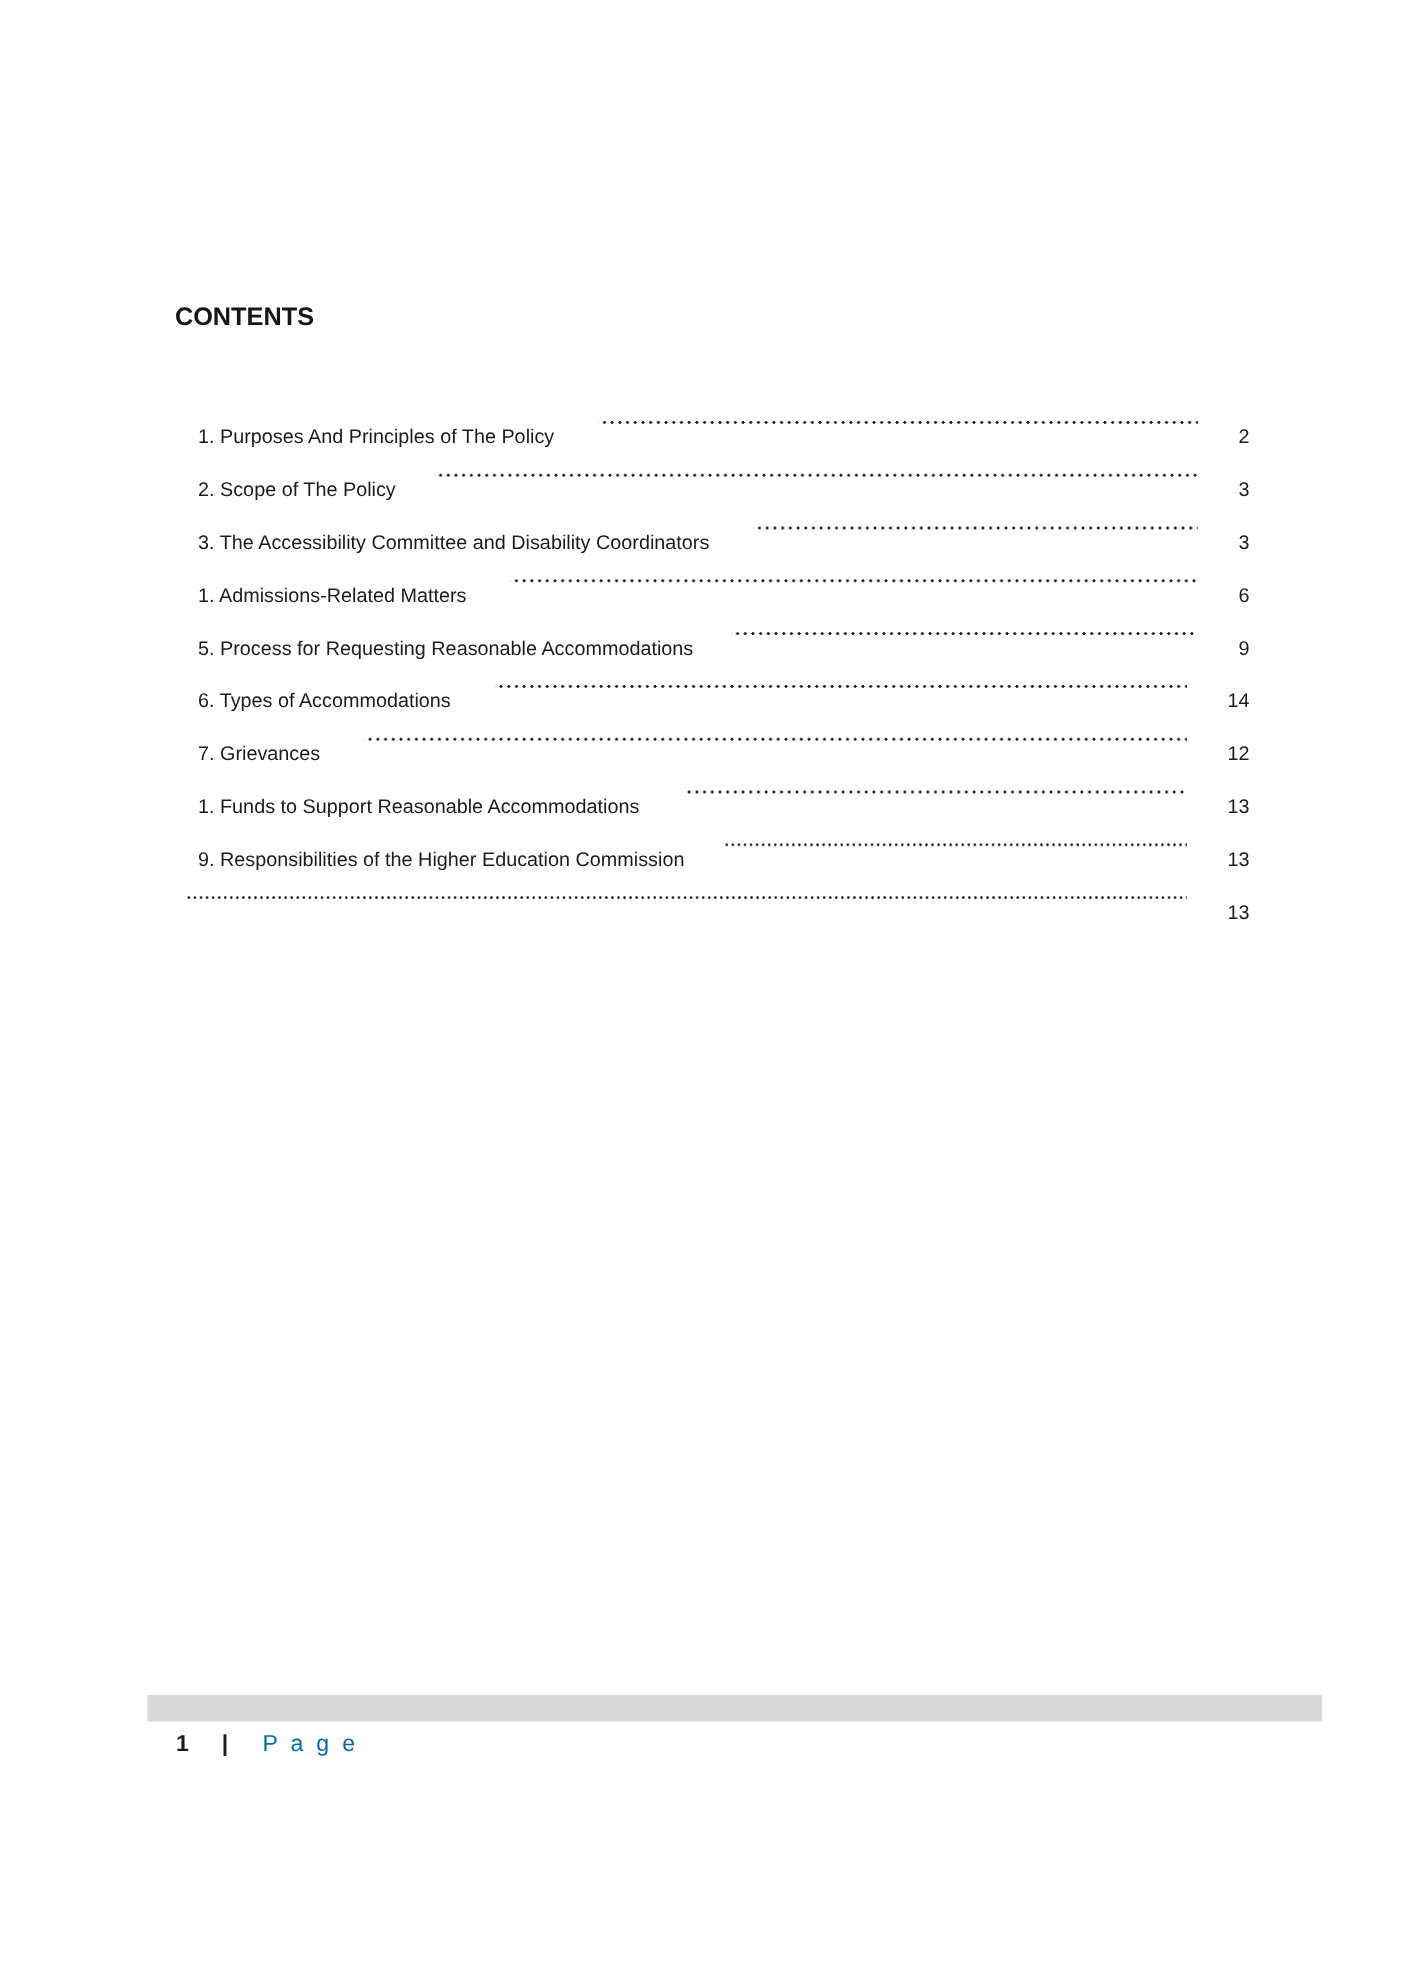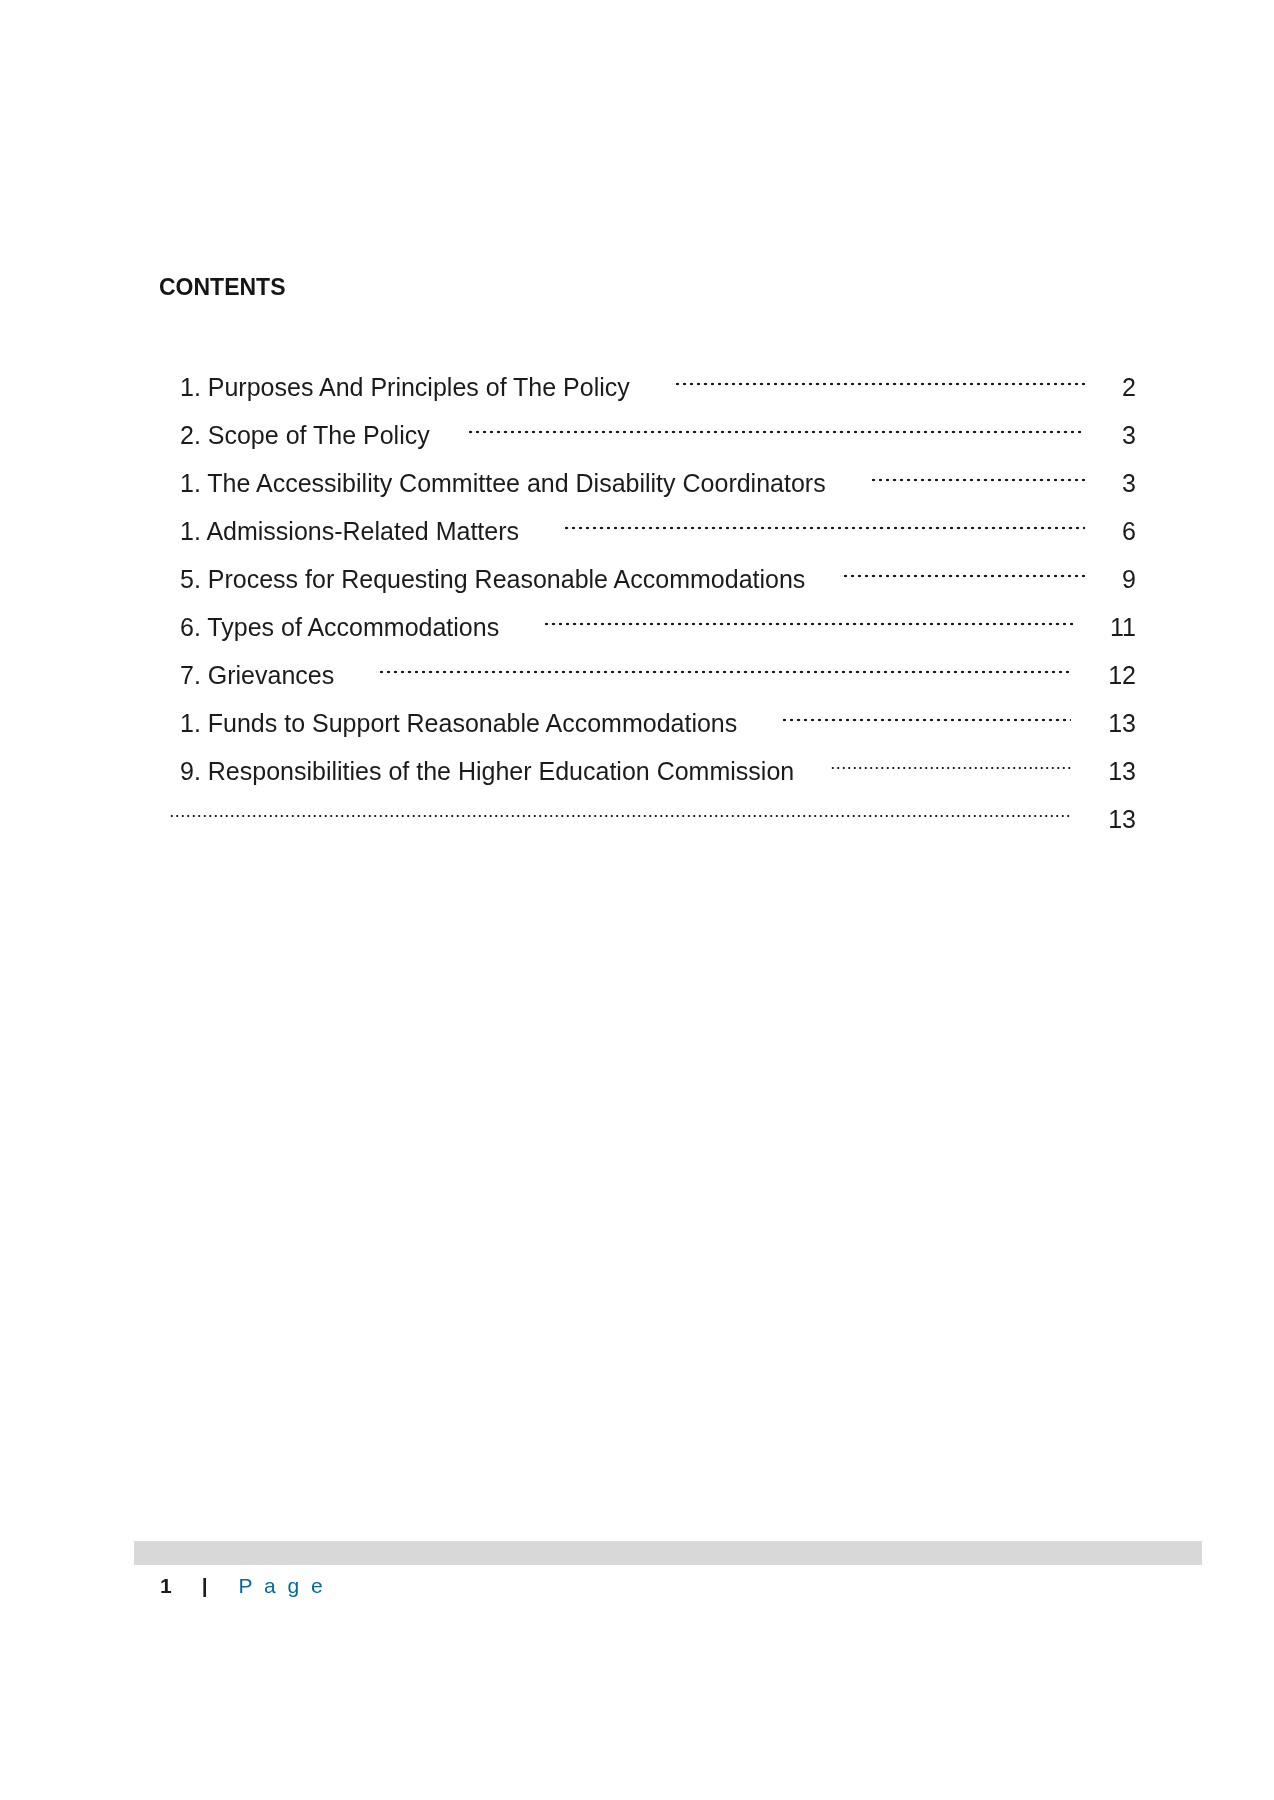--- a/index.html
+++ b/index.html
@@ -22,23 +22,22 @@
     color: #161616;
   }
   .toc {
     position: absolute;
     top: 327px;
     left: 120px;
     width: 1028px;
   }
   .toc-row {
     display: flex;
-    align-items: center;
     height: 48px;
-    font-size: 25px;
+    font-size: 18px;
     color: #1b1b1b;
     cursor: pointer;
     gap: 23px;
   }
   .toc-label {
     white-space: pre;
     flex: 0 0 auto;
   }
   .leader {
     flex: 1 1 auto;
@@ -104,41 +103,41 @@
       <span class="toc-page">2</span>
     </div>
 
     <div class="toc-row">
       <span class="toc-label">2. Scope of The Policy</span>
       <span class="leader lg"></span>
       <span class="toc-page">3</span>
     </div>
 
     <div class="toc-row">
-      <span class="toc-label">1. The Accessibility Committee and Disability Coordinators </span>
+      <span class="toc-label">3. The Accessibility Committee and Disability Coordinators </span>
       <span class="leader lg"></span>
       <span class="toc-page">3</span>
     </div>
 
     <div class="toc-row">
       <span class="toc-label">1. Admissions-Related Matters </span>
       <span class="leader lg"></span>
       <span class="toc-page">6</span>
     </div>
 
     <div class="toc-row">
       <span class="toc-label">5. Process for Requesting Reasonable Accommodations</span>
       <span class="leader lg"></span>
       <span class="toc-page">9</span>
     </div>
 
     <div class="toc-row">
       <span class="toc-label">6. Types of Accommodations </span>
       <span class="leader lg"></span>
-      <span class="toc-page">11</span>
+      <span class="toc-page">14</span>
     </div>
 
     <div class="toc-row">
       <span class="toc-label">7. Grievances </span>
       <span class="leader lg"></span>
       <span class="toc-page">12</span>
     </div>
 
     <div class="toc-row">
       <span class="toc-label">1. Funds to Support Reasonable Accommodations </span>

